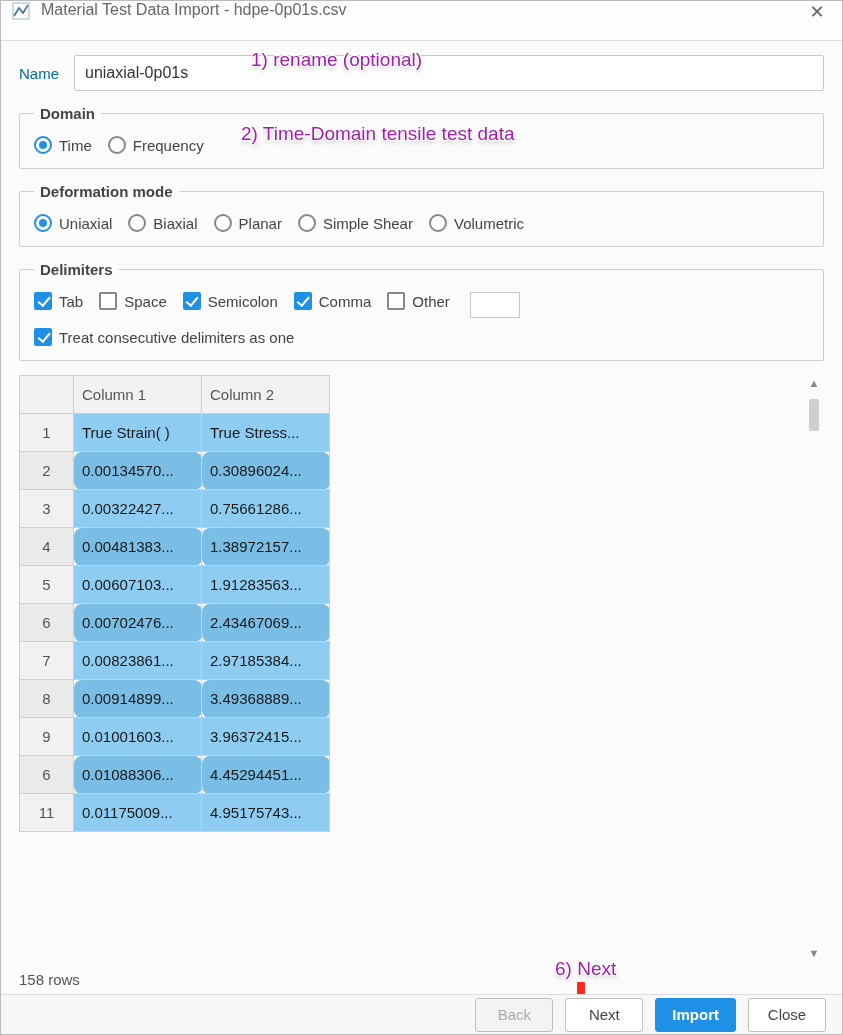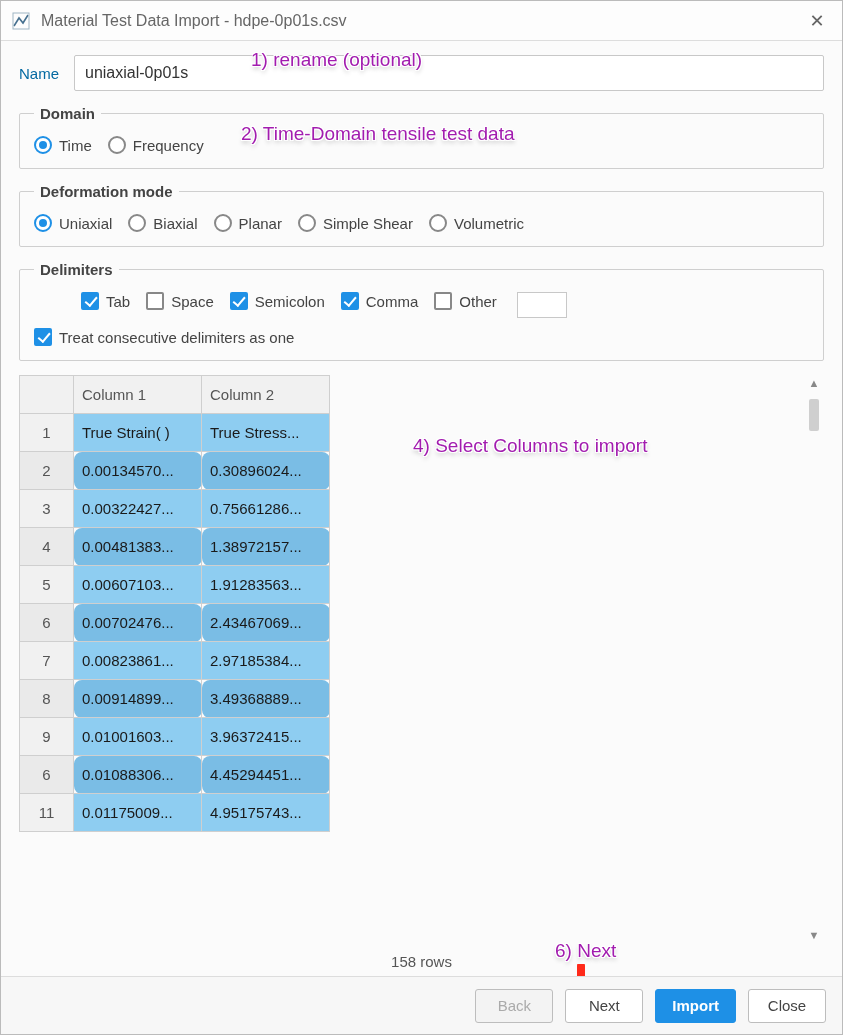--- a/index.html
+++ b/index.html
@@ -12,21 +12,21 @@
     background: #fff;
     overflow: hidden;
   }
   .window {
     width: 843px; height: 1035px;
     border: 1px solid #bbb;
     display: flex; flex-direction: column;
     background: #fbfbfb;
   }
   .titlebar {
-    display: flex; align-items: center;
+    display: flex; 
     height: 40px;
     padding: 0 10px;
     border-bottom: 1px solid #ddd;
     background: #fdfdfd;
     color: #555;
   }
   .titlebar .app-icon {
     width: 20px; height: 20px;
     margin-right: 10px;
     display: flex; align-items: center; justify-content: center;
@@ -173,24 +173,24 @@
     align-items: center;
   }
   .vscroll .arrow { font-size: 11px; color: #888; cursor: pointer; }
   .vscroll .track { flex:1; width: 10px; margin: 2px 0; position: relative; }
   .vscroll .thumb {
     position: absolute; top: 8px; left: 0;
     width: 10px; height: 32px;
     background: #cfcfcf; border-radius: 2px;
   }
 
-  .rowcount { margin-top: 10px; color: #555; text-align: center; }
+  .rowcount { margin-top: 10px; color: #555; }
 
   .footer {
-    height: 58px;
+    height: 40px;
     border-top: 1px solid #ddd;
     display: flex; align-items: center; justify-content: flex-end;
     padding: 0 16px;
     gap: 12px;
     background: #f7f7f7;
   }
   .btn {
     height: 34px;
     min-width: 78px;
     padding: 0 16px;
@@ -292,21 +292,21 @@
           <span class="r-outer">
               <span class="r-inner"></span>
             </span>
           <span class="lbl">Volumetric</span>
         </div>
       </div>
     </fieldset>
 
     <fieldset class="groupbox">
       <legend>Delimiters</legend>
-      <div class="check-row" style="margin-bottom:10px;margin-left:47px;">
+      <div class="check-row" style="margin-bottom:10px;">
         <div class="check checked">
           <span class="c-box"></span>
           <span class="lbl">Tab</span>
         </div>
         <div class="check">
           <span class="c-box"></span>
           <span class="lbl">Space</span>
         </div>
         <div class="check checked">
           <span class="c-box"></span>
@@ -405,21 +405,20 @@
           <div class="thumb"></div>
         </div>
         <div class="arrow">▼</div>
       </div>
     </div>
 
     <div class="rowcount">158 rows</div>
 
     <div class="ann" style="left:250px; top:8px;">1) rename (optional)</div>
     <div class="ann" style="left:240px; top:82px;">2) Time-Domain tensile test data</div>
-    <div class="ann" style="left:412px; top:394px;">4) Select Columns to import</div>
     <div class="ann" style="left:554px; bottom:14px;">6) Next</div>
     <svg style="position:absolute; left:565px; bottom:-32px; pointer-events:none;" width="30" height="44">
       <path d="M15 2 L15 26" stroke="#ff2a1a" stroke-width="8" stroke-linecap="round"></path>
       <path d="M5 24 L15 40 L25 24 Z" fill="#ff2a1a"></path>
     </svg>
 
   </div>
 
   <div class="footer">
     <button class="btn disabled">Back</button>

